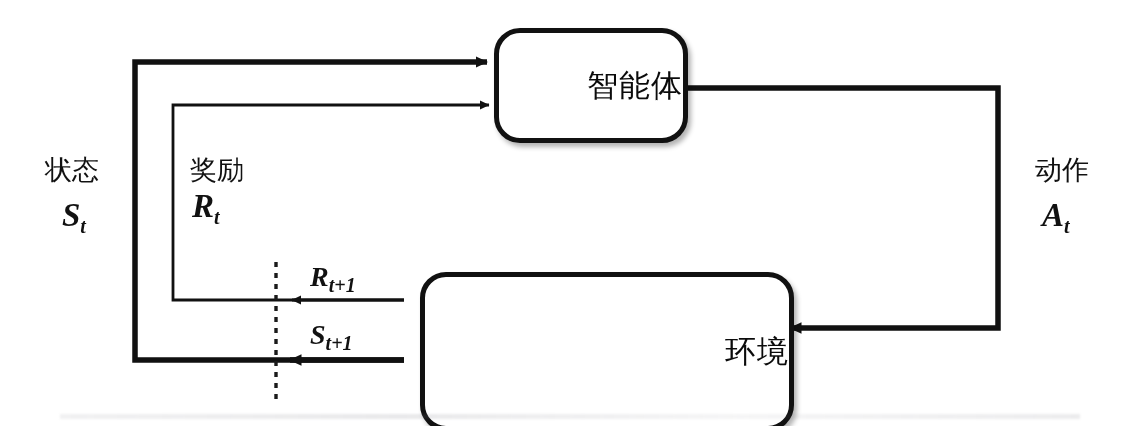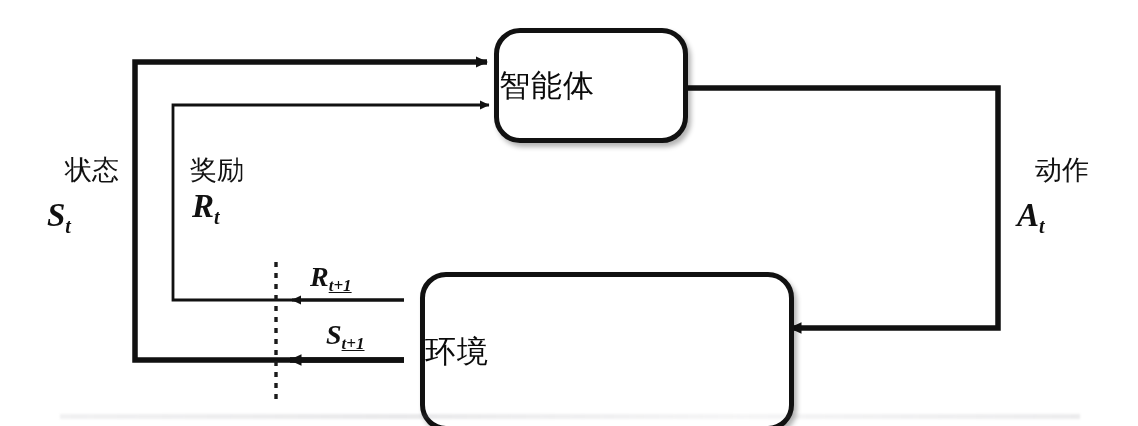--- a/index.html
+++ b/index.html
@@ -25,21 +25,21 @@
     height: 426px;
   }
   .node-box {
     position: absolute;
     box-sizing: border-box;
     background: #ffffff;
     border: 5px solid #111111;
     border-radius: 26px;
     display: flex;
     align-items: center;
-    justify-content: flex-start;
+    justify-content: flex-end;
     box-shadow: 3px 4px 5px rgba(0,0,0,0.30);
   }
   .node-label {
     font-family: "DejaVu Serif", "Liberation Serif", serif;
     font-size: 31px;
     color: #0b0b0b;
     letter-spacing: 1px;
     line-height: 1;
     white-space: nowrap;
   }
@@ -79,32 +79,31 @@
     vertical-align: -0.33em;
     letter-spacing: 0;
   }
   .math-small {
     font-family: "Liberation Serif", "DejaVu Serif", serif;
     font-style: italic;
     font-weight: bold;
     font-size: 28px;
   }
   .math-small .sub {
-    font-size: 17px;
+    font-size: 20px;
     vertical-align: -0.3em;
-    text-decoration: underline;
   }
-  #label-state-cn   { left: 45px;  top: 156px; margin-left: 20px; }
-  #label-state-sym  { left: 47px;  top: 198px; }
+  #label-state-cn   { left: 45px;  top: 156px; }
+  #label-state-sym  { left: 62px;  top: 198px; }
   #label-reward-cn  { left: 190px; top: 156px; text-align: right; }
   #label-reward-sym { left: 192px; top: 189px; }
   #label-action-cn  { left: 1035px; top: 156px; }
-  #label-action-sym { left: 1017px; top: 198px; }
+  #label-action-sym { left: 1042px; top: 198px; }
   #label-reward-next { left: 310px; top: 262px; }
-  #label-state-next  { left: 310px; top: 320px; margin-left: 16px; }
+  #label-state-next  { left: 310px; top: 320px; }
   #bottom-artifact {
     position: absolute;
     left: 60px;
     top: 414px;
     width: 1020px;
     height: 5px;
     background: linear-gradient(to right,
       rgba(120,120,130,0.10), rgba(120,120,130,0.16),
       rgba(120,120,130,0.07), rgba(120,120,130,0.14));
     filter: blur(1.2px);

